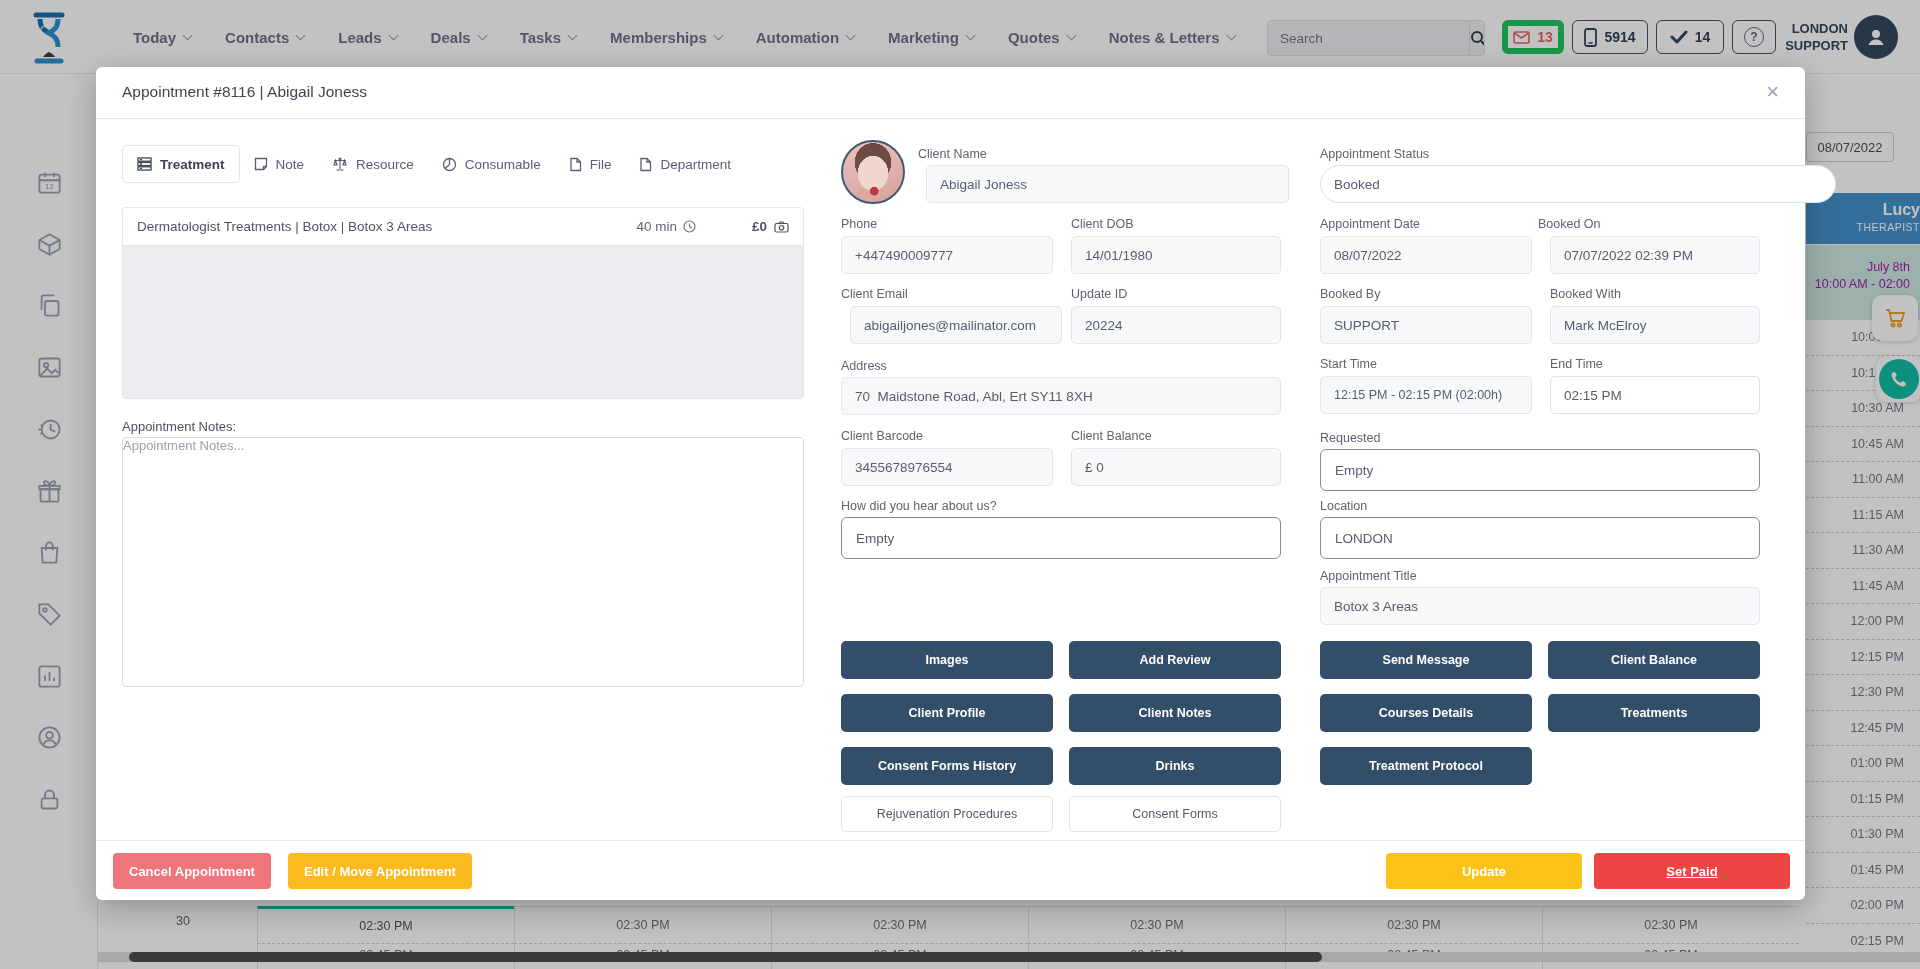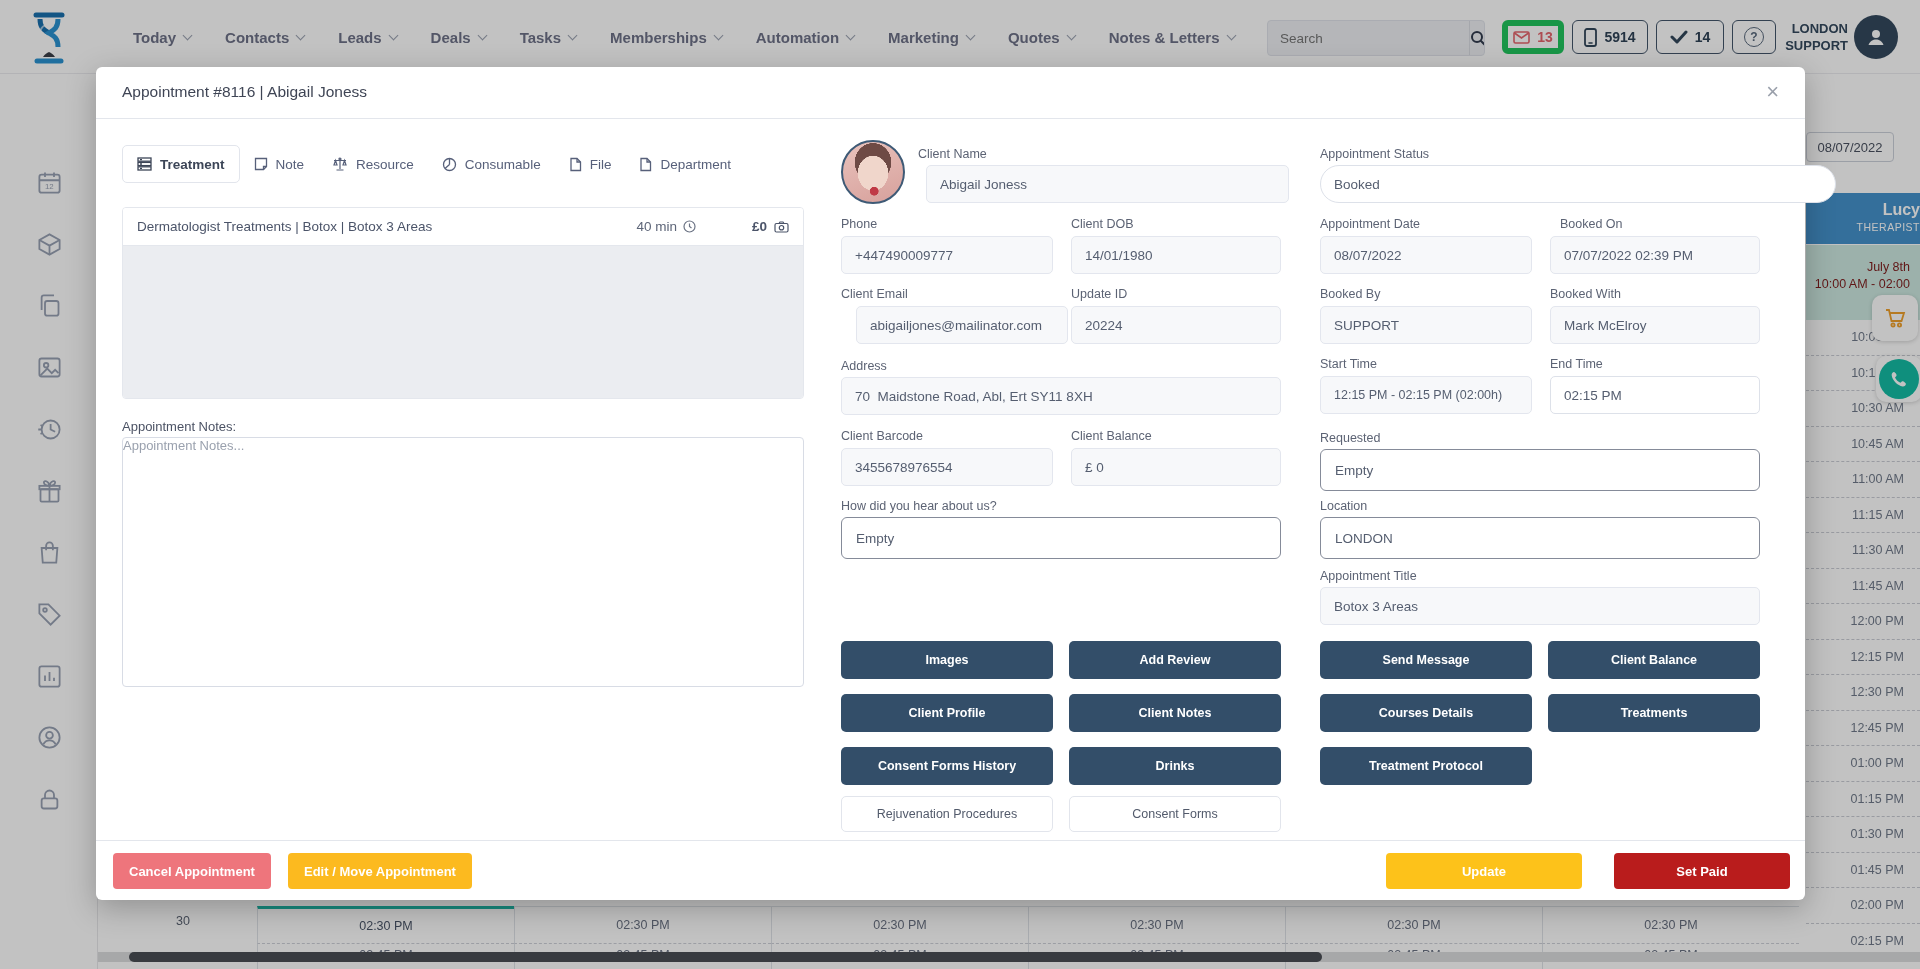--- a/index.html
+++ b/index.html
@@ -36,21 +36,21 @@
   
   .cal{position:absolute;left:98px;top:74px;right:0;bottom:0;background:#fff;z-index:1;}
   .cal-date{position:absolute;left:1708px;top:58px;width:88px;height:30px;border:1px solid #ccd1da;
     border-radius:4px;background:#fff;display:flex;align-items:center;justify-content:center;
     font-size:13px;color:#4a5160;cursor:pointer;}
   .staff-head{position:absolute;left:1708px;top:119px;width:114px;height:51px;background:#4593cc;
     color:#fff;text-align:right;padding-top:8px;cursor:pointer;padding-left:42px;}
   .staff-head .nm{font-size:16px;font-weight:bold;}
   .staff-head .rl{font-size:10.5px;letter-spacing:.5px;margin-top:2px;}
   .day-cell{position:absolute;left:1708px;top:171px;width:114px;height:75px;background:#cde9e1;
-    color:#7f1d1d;font-size:12.5px;text-align:right;padding:14px 10px 0 0;line-height:17px;}
+    color:#a21caf;font-size:12.5px;text-align:right;padding:14px 10px 0 0;line-height:17px;}
   .time-col{position:absolute;left:1708px;top:246px;width:114px;}
   .time-row{height:35.5px;border-bottom:1px dashed #c9ccd4;display:flex;align-items:center;
     justify-content:flex-end;padding-right:16px;font-size:12.5px;color:#707a8a;cursor:pointer;}
   .float-btn{position:absolute;width:46px;height:46px;border-radius:10px;background:#fff;
     box-shadow:0 1px 4px rgba(0,0,0,.18);display:flex;align-items:center;justify-content:center;cursor:pointer;}
   .float-cart{left:1774px;top:221px;}
   .float-phone{left:1778px;top:282px;}
   .phone-circle{width:40px;height:40px;border-radius:50%;background:#14bda5;display:flex;align-items:center;justify-content:center;}
   .gutter-label{position:absolute;left:78px;top:840px;font-size:12.5px;color:#5d6575;}
   .bottom-row{position:absolute;left:159px;top:832px;display:flex;}
@@ -109,21 +109,21 @@
   .btn-grid2{position:absolute;left:0;top:677px;width:442px;display:flex;gap:16px;}
   .abtn{width:212px;height:38px;border:none;border-radius:5px;background:#334e69;color:#fff;
     font-size:12.5px;font-weight:bold;cursor:pointer;font-family:inherit;}
   .abtn.light{background:#fff;border:1px solid #e2e5ec;color:#525a6b;font-weight:normal;height:36px;}
   
   .fbtn{position:absolute;top:12px;height:36px;border:none;border-radius:4px;color:#fff;
     font-size:13px;font-weight:bold;cursor:pointer;padding:0 16px;font-family:inherit;}
   .fbtn.cancel{left:17px;background:#ee757c;}
   .fbtn.edit{left:192px;background:#fcba1f;}
   .fbtn.update{right:223px;width:196px;background:#fdc21a;}
-  .fbtn.paid{right:15px;width:176px;background:#b91c1c;}
+  .fbtn.paid{right:15px;width:196px;background:#ef4444;text-decoration:underline;}
 </style>
 </head>
 <body>
 
 <div class="app">
 
   <header class="topnav">
     <svg class="logo" viewBox="0 0 40 52">
       <path d="M7 3h26" stroke="#1a70ae" stroke-width="5" stroke-linecap="round" fill="none"></path>
       <path d="M11 7c0 9 4 11 9 14" stroke="#1a70ae" stroke-width="5" fill="none"></path>
@@ -493,21 +493,21 @@
 
       <span class="flabel" style="left:77px;top:28px">Client Name</span>
       <input class="finput" style="left: 77px; top: 46px; width: 363px; margin-left: 8px;" readonly="" value="Abigail Joness">
 
       <span class="flabel" style="left:0;top:98px">Phone</span>
       <input class="finput" style="left: 0px; top: 117px; width: 212px;" readonly="" value="+447490009777">
       <span class="flabel" style="left:230px;top:98px">Client DOB</span>
       <input class="finput" style="left: 230px; top: 117px; width: 210px;" readonly="" value="14/01/1980">
 
       <span class="flabel" style="left:0;top:168px">Client Email</span>
-      <input class="finput" style="left: 15px; top: 187px; width: 212px;" readonly="" value="abigailjones@mailinator.com">
+      <input class="finput" style="left: 9px; top: 187px; width: 212px;" readonly="" value="abigailjones@mailinator.com">
       <span class="flabel" style="left:230px;top:168px">Update ID</span>
       <input class="finput" style="left: 230px; top: 187px; width: 210px;" readonly="" value="20224">
 
       <span class="flabel" style="left:0;top:240px">Address</span>
       <input class="finput" style="left: 0px; top: 258px; width: 440px;" readonly="" value="70  Maidstone Road, Abl, Ert SY11 8XH">
 
       <span class="flabel" style="left:0;top:310px">Client Barcode</span>
       <input class="finput" style="left: 0px; top: 329px; width: 212px;" readonly="" value="3455678976554">
       <span class="flabel" style="left:230px;top:310px">Client Balance</span>
       <input class="finput" style="left: 230px; top: 329px; width: 210px;" readonly="" value="£ 0">
@@ -528,21 +528,21 @@
           <button class="abtn light"><span>Consent Forms</span></button>
         </div>
     </div>
 
     <div class="col-right">
       <span class="flabel" style="left:0;top:28px">Appointment Status</span>
       <input class="finput white" style="left: 0px; top: 46px; width: 516px; border-radius: 19px;" value="Booked">
 
       <span class="flabel" style="left:0;top:98px">Appointment Date</span>
       <input class="finput" style="left: 0px; top: 117px; width: 212px;" readonly="" value="08/07/2022">
-      <span class="flabel" style="left:240px;top:98px">Booked On</span>
+      <span class="flabel" style="left:218px;top:98px">Booked On</span>
       <input class="finput" style="left: 230px; top: 117px; width: 210px;" readonly="" value="07/07/2022 02:39 PM">
 
       <span class="flabel" style="left:0;top:168px">Booked By</span>
       <input class="finput" style="left: 0px; top: 187px; width: 212px;" readonly="" value="SUPPORT">
       <span class="flabel" style="left:230px;top:168px">Booked With</span>
       <input class="finput" style="left: 230px; top: 187px; width: 210px;" readonly="" value="Mark McElroy">
 
       <span class="flabel" style="left:0;top:238px">Start Time</span>
       <input class="finput" style="left: 0px; top: 257px; width: 212px; font-size: 12.5px;" readonly="" value="12:15 PM - 02:15 PM (02:00h)">
       <span class="flabel" style="left:230px;top:238px">End Time</span>

